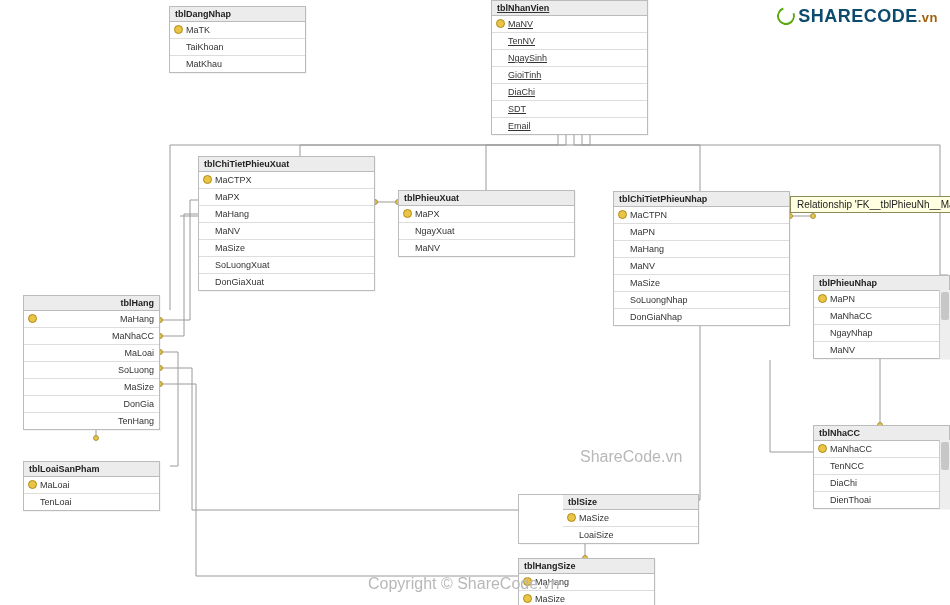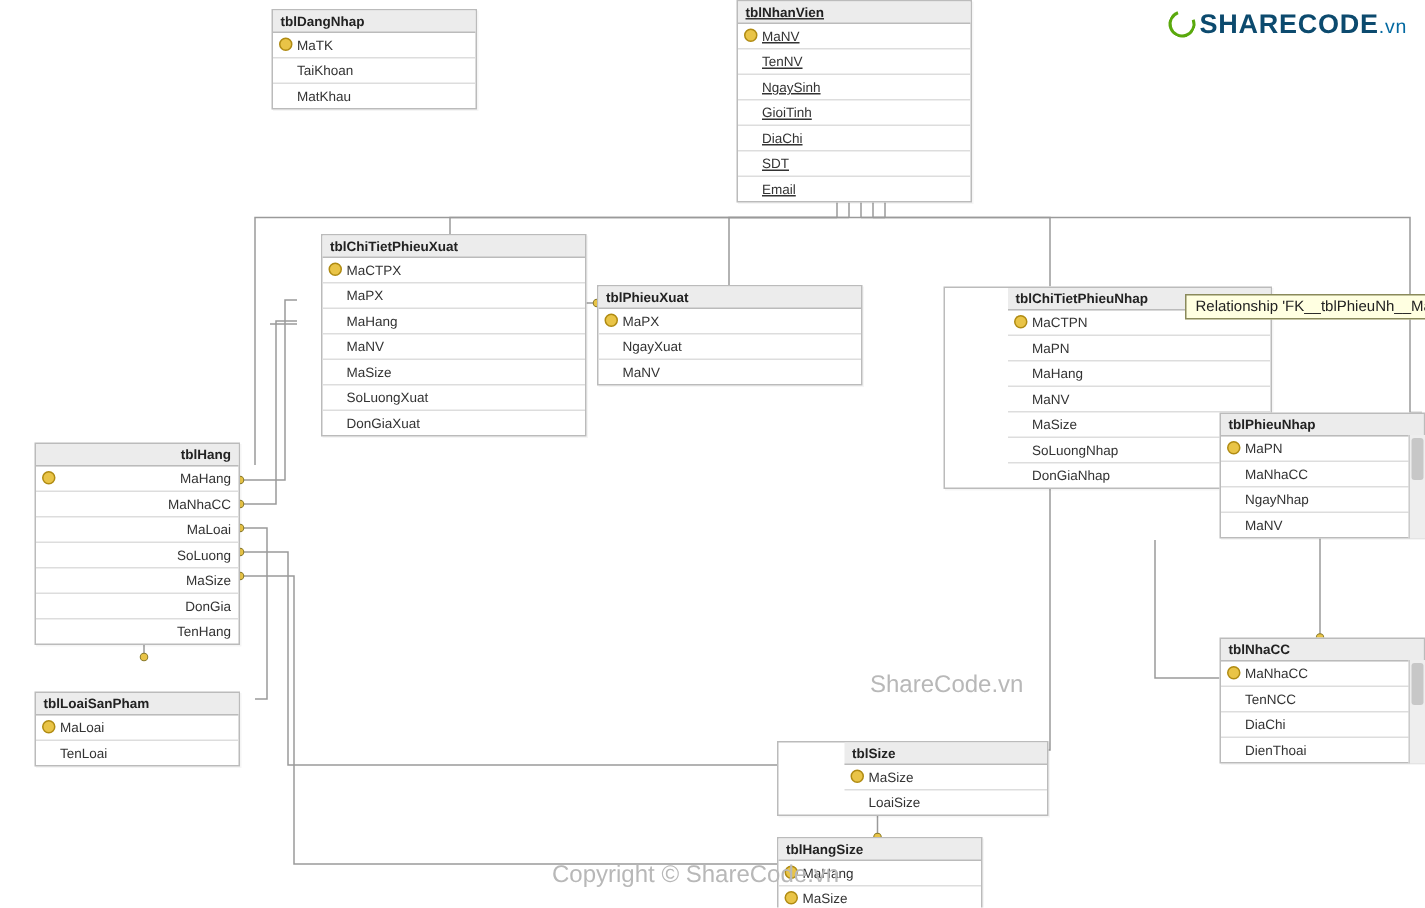--- a/index.html
+++ b/index.html
@@ -8,21 +8,21 @@
   .tbl .hd{background:#ececec;border-bottom:1px solid #bbb;padding:2px 5px;font-weight:600;color:#222}
   .tbl .row{border-top:1px solid #ddd;padding:2px 5px 2px 16px;position:relative;line-height:12px;white-space:nowrap}
   .tbl .row:first-of-type{border-top:none}
   .tbl .rows{padding:0}
   .pk::before{content:"";position:absolute;left:4px;top:3px;width:7px;height:7px;border-radius:50%;background:#e9c447;border:1px solid #b08b12}
   .scroll{position:absolute;right:-1px;top:14px;bottom:-1px;width:10px;background:#eee;border-left:1px solid #ccc}
   .scroll .thumb{position:absolute;left:1px;right:1px;top:2px;height:40%;background:#c7c7c7;border-radius:2px}
   .tooltip{position:absolute;background:#ffffe1;border:1px solid #8a8a5b;padding:2px 6px;font-size:10px;color:#222;white-space:nowrap}
   .logo{position:absolute;right:12px;top:6px;font-size:18px;font-weight:700;letter-spacing:.5px}
   .logo .g{color:#0c4a6e}
-  .logo .vn{color:#0369a1;font-size:13px;font-weight:400}
+  .logo .vn{color:#a16207;font-size:13px;font-weight:700}
   .logo .ic{display:inline-block;width:18px;height:18px;vertical-align:-3px;margin-right:3px;position:relative}
   .logo .ic::before{content:"";position:absolute;inset:0;border:2px solid #5aa90d;border-radius:50%;border-top-color:transparent;transform:rotate(25deg)}
   .wm{position:absolute;color:#b8b8b8;font-size:16px;pointer-events:none;user-select:none}
   svg.links{position:absolute;left:0;top:0;width:950px;height:605px;pointer-events:none}
   svg.links path{fill:none;stroke:#9a9a9a;stroke-width:1}
   svg.links .end{fill:#e9c447;stroke:#8a7a2a;stroke-width:.7}
 </style>
 </head>
 <body>
 
@@ -81,61 +81,61 @@
         <circle cx="585" cy="558" r="2.5"></circle>
       <circle cx="160" cy="320" r="2.5"></circle>
         <circle cx="160" cy="336" r="2.5"></circle>
         <circle cx="160" cy="352" r="2.5"></circle>
         <circle cx="160" cy="368" r="2.5"></circle>
         <circle cx="160" cy="384" r="2.5"></circle>
     </g>
   </svg>
 
   <div id="tables">
-      <div class="tbl" style="left: 181px; top: 6px; width: 135px;">
+      <div class="tbl" style="left: 169px; top: 6px; width: 135px;">
         <div class="hd">tblDangNhap</div>
         <div class="rows">
           <div class="row pk">MaTK</div>
           <div class="row">TaiKhoan</div>
           <div class="row">MatKhau</div>
         </div>
       </div>
       <div class="tbl" style="left: 491px; top: 0px; width: 155px; text-decoration: underline;">
         <div class="hd">tblNhanVien</div>
         <div class="rows">
           <div class="row pk">MaNV</div>
           <div class="row">TenNV</div>
           <div class="row">NgaySinh</div>
           <div class="row">GioiTinh</div>
           <div class="row">DiaChi</div>
           <div class="row">SDT</div>
           <div class="row">Email</div>
         </div>
       </div>
-      <div class="tbl" style="left: 198px; top: 156px; width: 175px; margin-left: 16px;">
+      <div class="tbl" style="left: 198px; top: 156px; width: 175px;">
         <div class="hd">tblChiTietPhieuXuat</div>
         <div class="rows">
           <div class="row pk">MaCTPX</div>
           <div class="row">MaPX</div>
           <div class="row">MaHang</div>
           <div class="row">MaNV</div>
           <div class="row">MaSize</div>
           <div class="row">SoLuongXuat</div>
           <div class="row">DonGiaXuat</div>
         </div>
       </div>
       <div class="tbl" style="left: 398px; top: 190px; width: 175px;">
         <div class="hd">tblPhieuXuat</div>
         <div class="rows">
           <div class="row pk">MaPX</div>
           <div class="row">NgayXuat</div>
           <div class="row">MaNV</div>
         </div>
       </div>
-      <div class="tbl" style="left: 629px; top: 191px; width: 175px; padding-left: 42px;">
+      <div class="tbl" style="left: 613px; top: 191px; width: 175px;">
         <div class="hd">tblChiTietPhieuNhap</div>
         <div class="rows">
           <div class="row pk">MaCTPN</div>
           <div class="row">MaPN</div>
           <div class="row">MaHang</div>
           <div class="row">MaNV</div>
           <div class="row">MaSize</div>
           <div class="row">SoLuongNhap</div>
           <div class="row">DonGiaNhap</div>
         </div>

